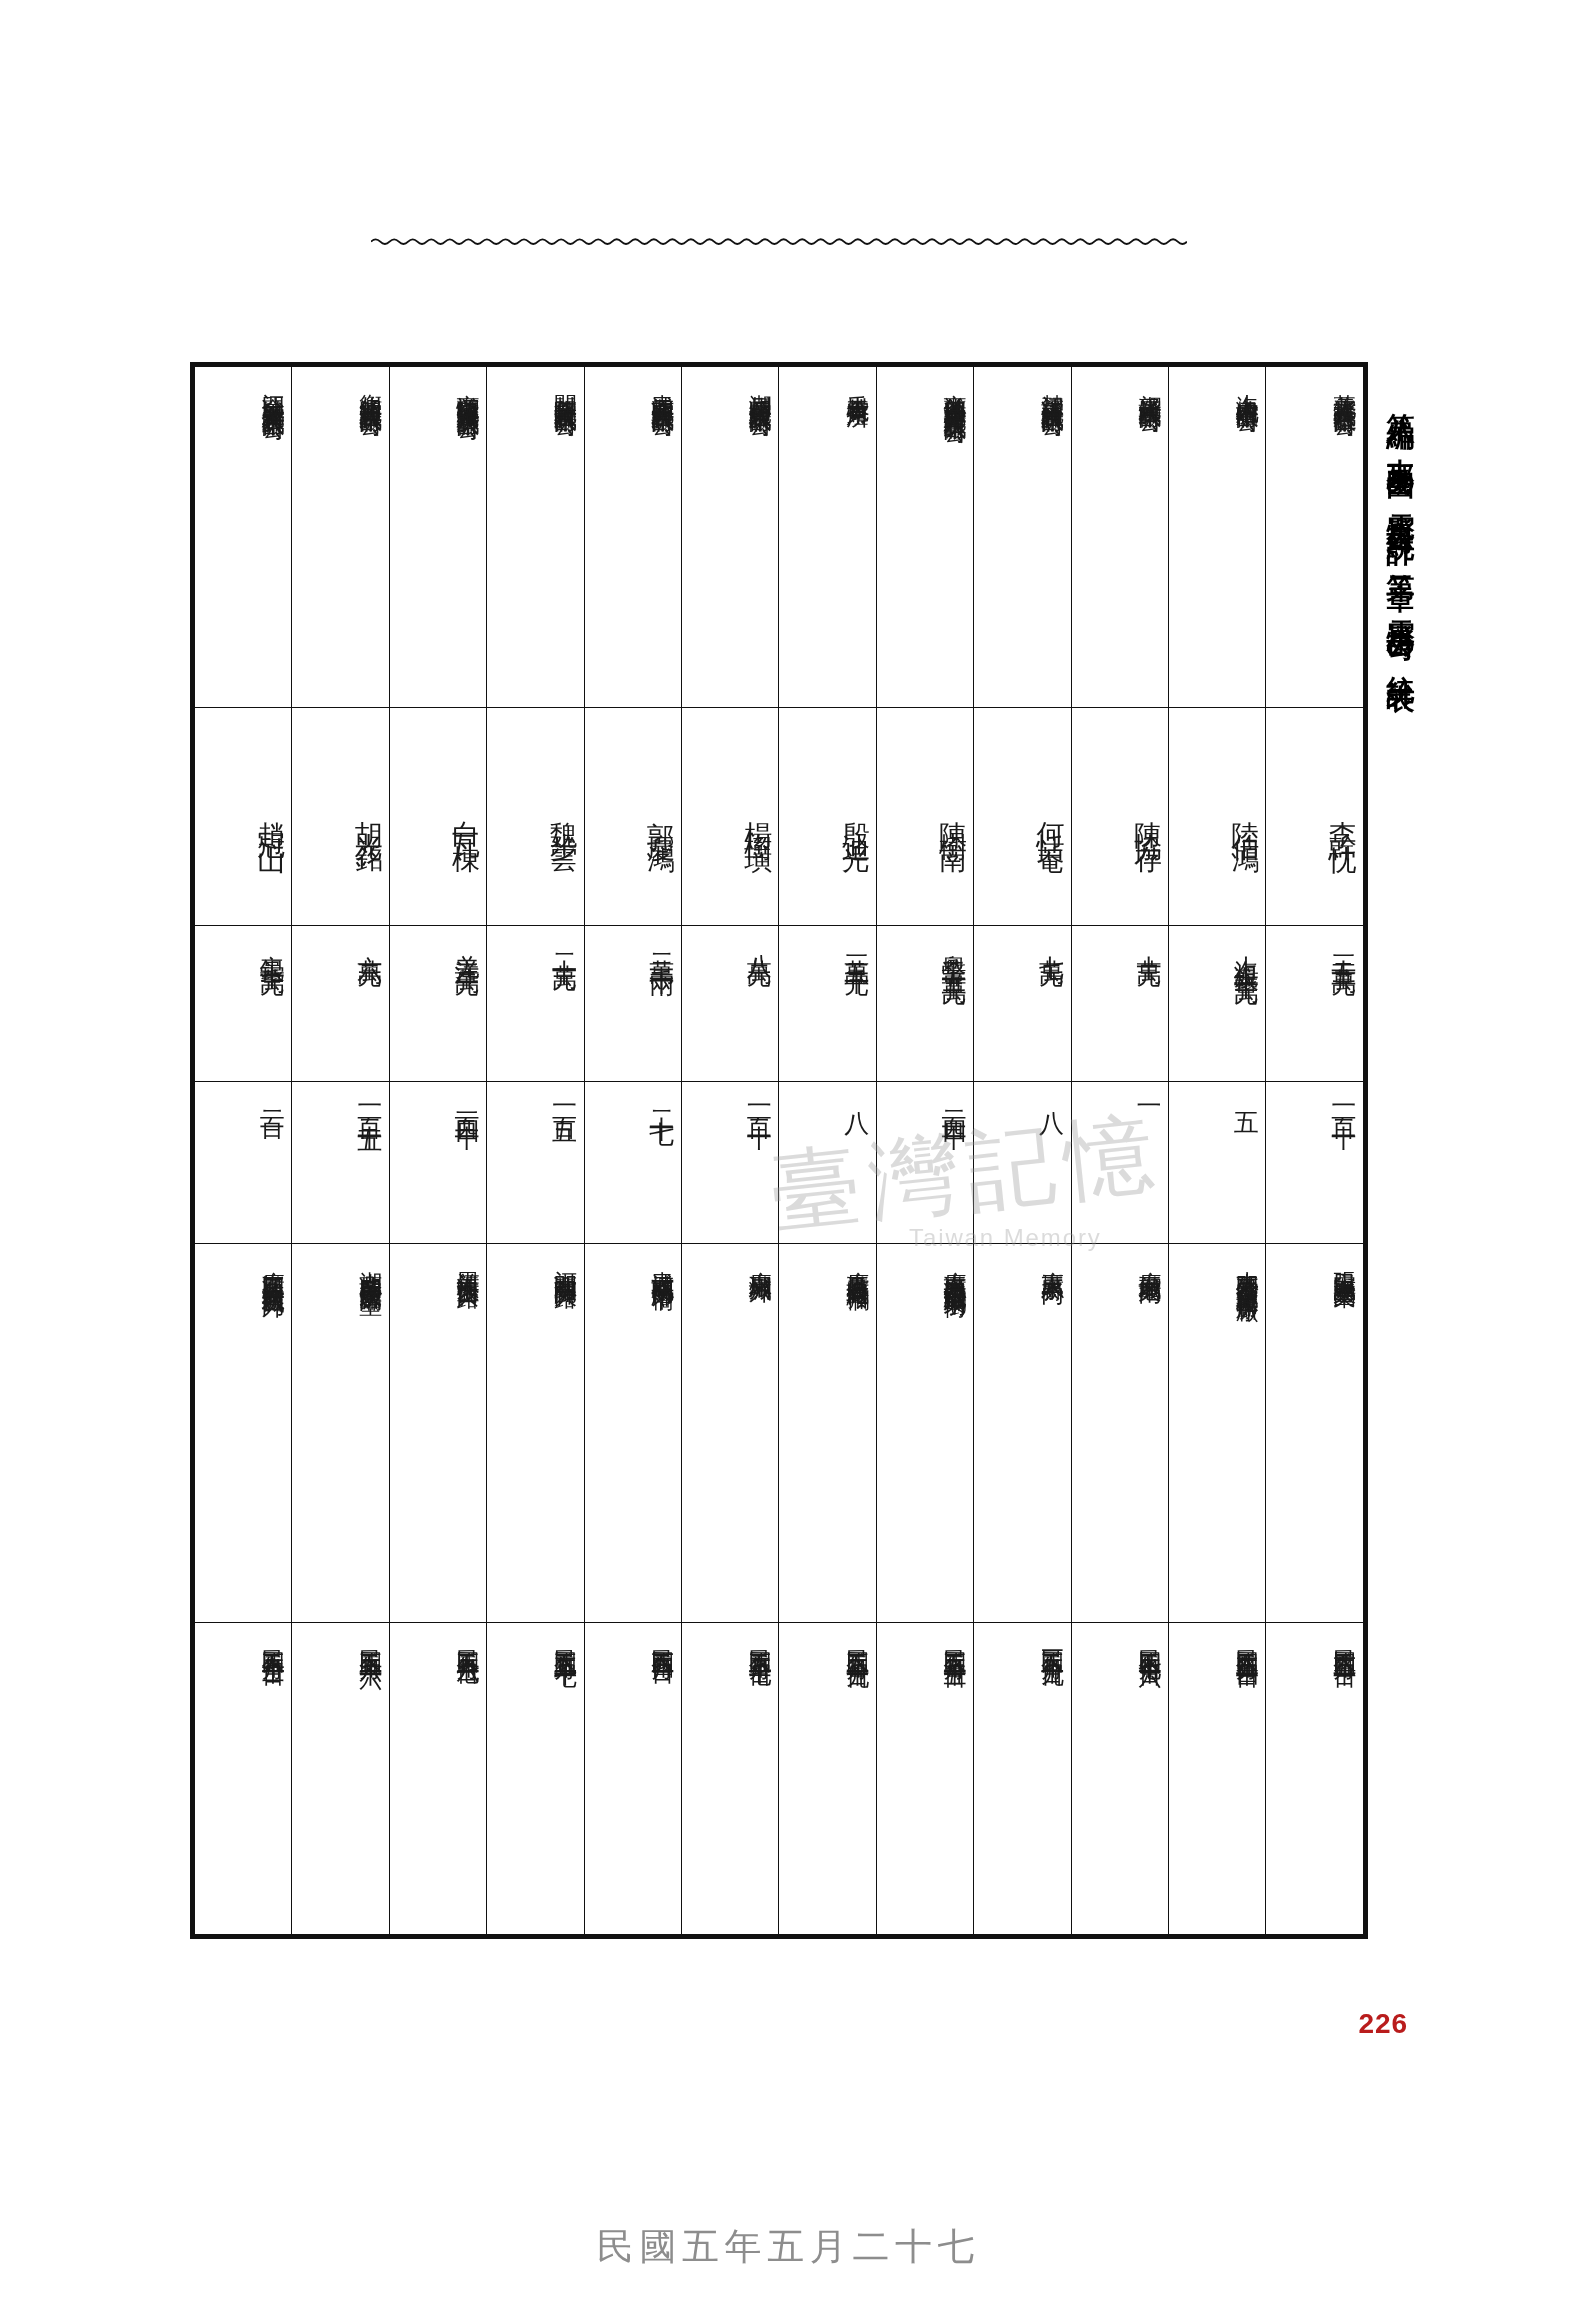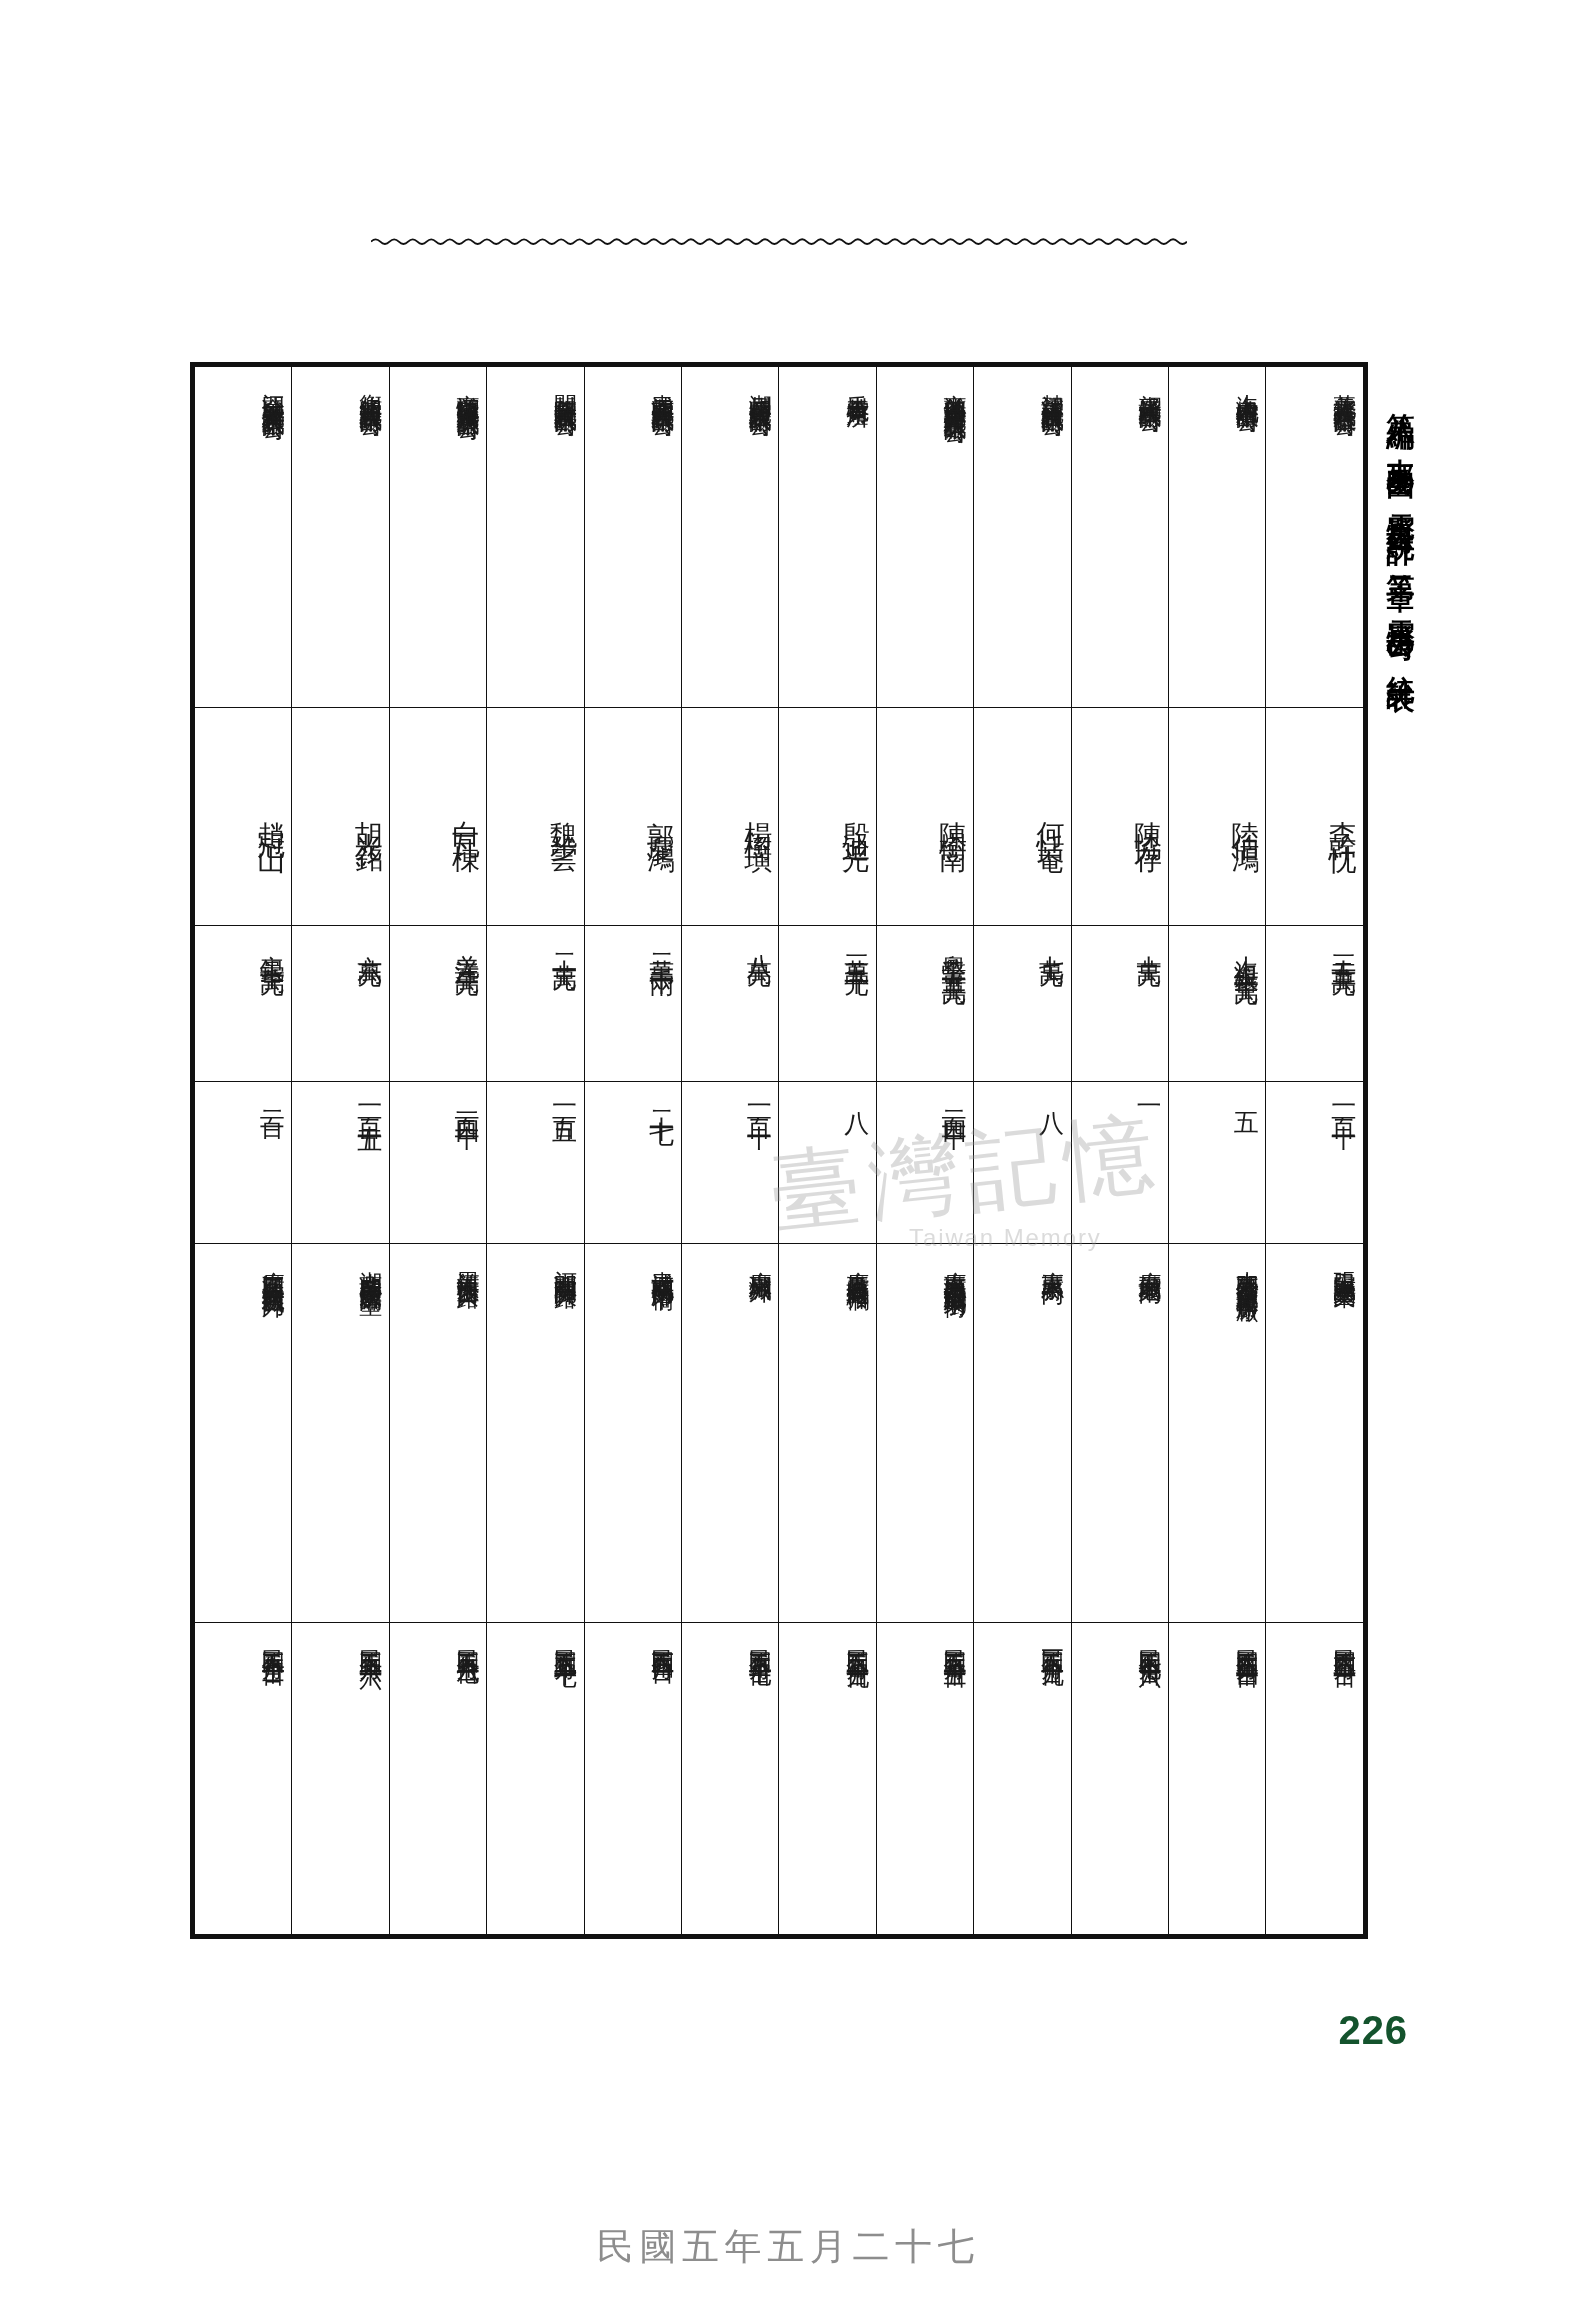--- a/index.html
+++ b/index.html
@@ -130,24 +130,24 @@
     font-family: "Liberation Sans", sans-serif;
     white-space: nowrap;
   }
 
   
   .page-number {
     position: absolute;
     right: 169px;
     top: 2008px;
     font-family: "Liberation Sans", sans-serif;
-    font-size: 40px;
+    font-size: 28px;
     font-weight: bold;
     letter-spacing: 0.9px;
-    color: #14532d;
+    color: #b91c1c;
   }
 
   
   .footer-stamp {
     position: absolute;
     left: 0;
     right: 0;
     top: 2222px;
     text-align: center;
     font-size: 37px;

